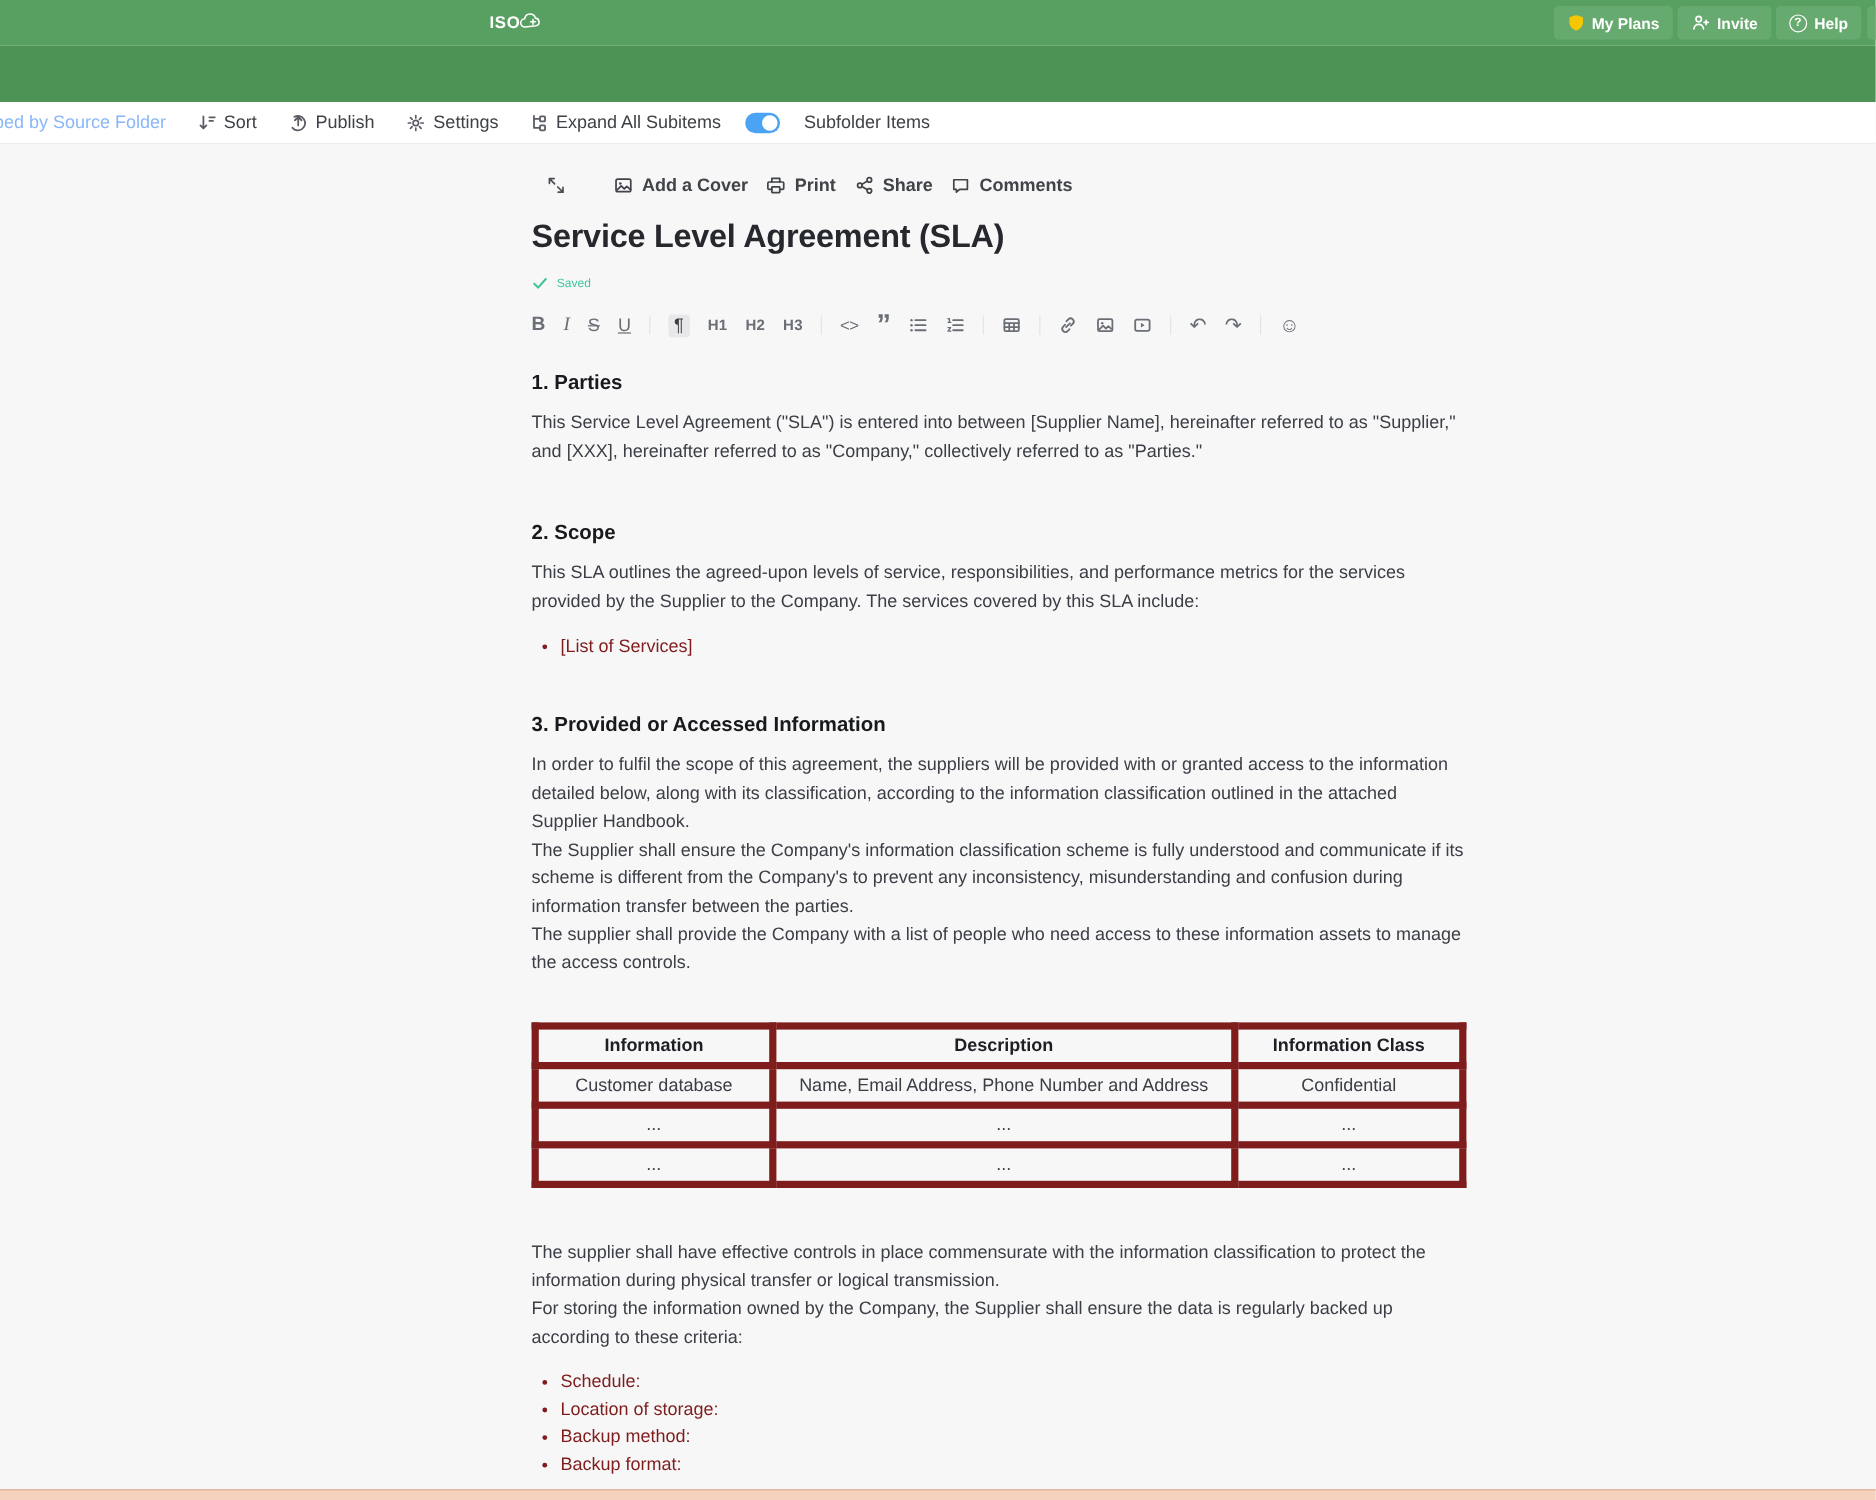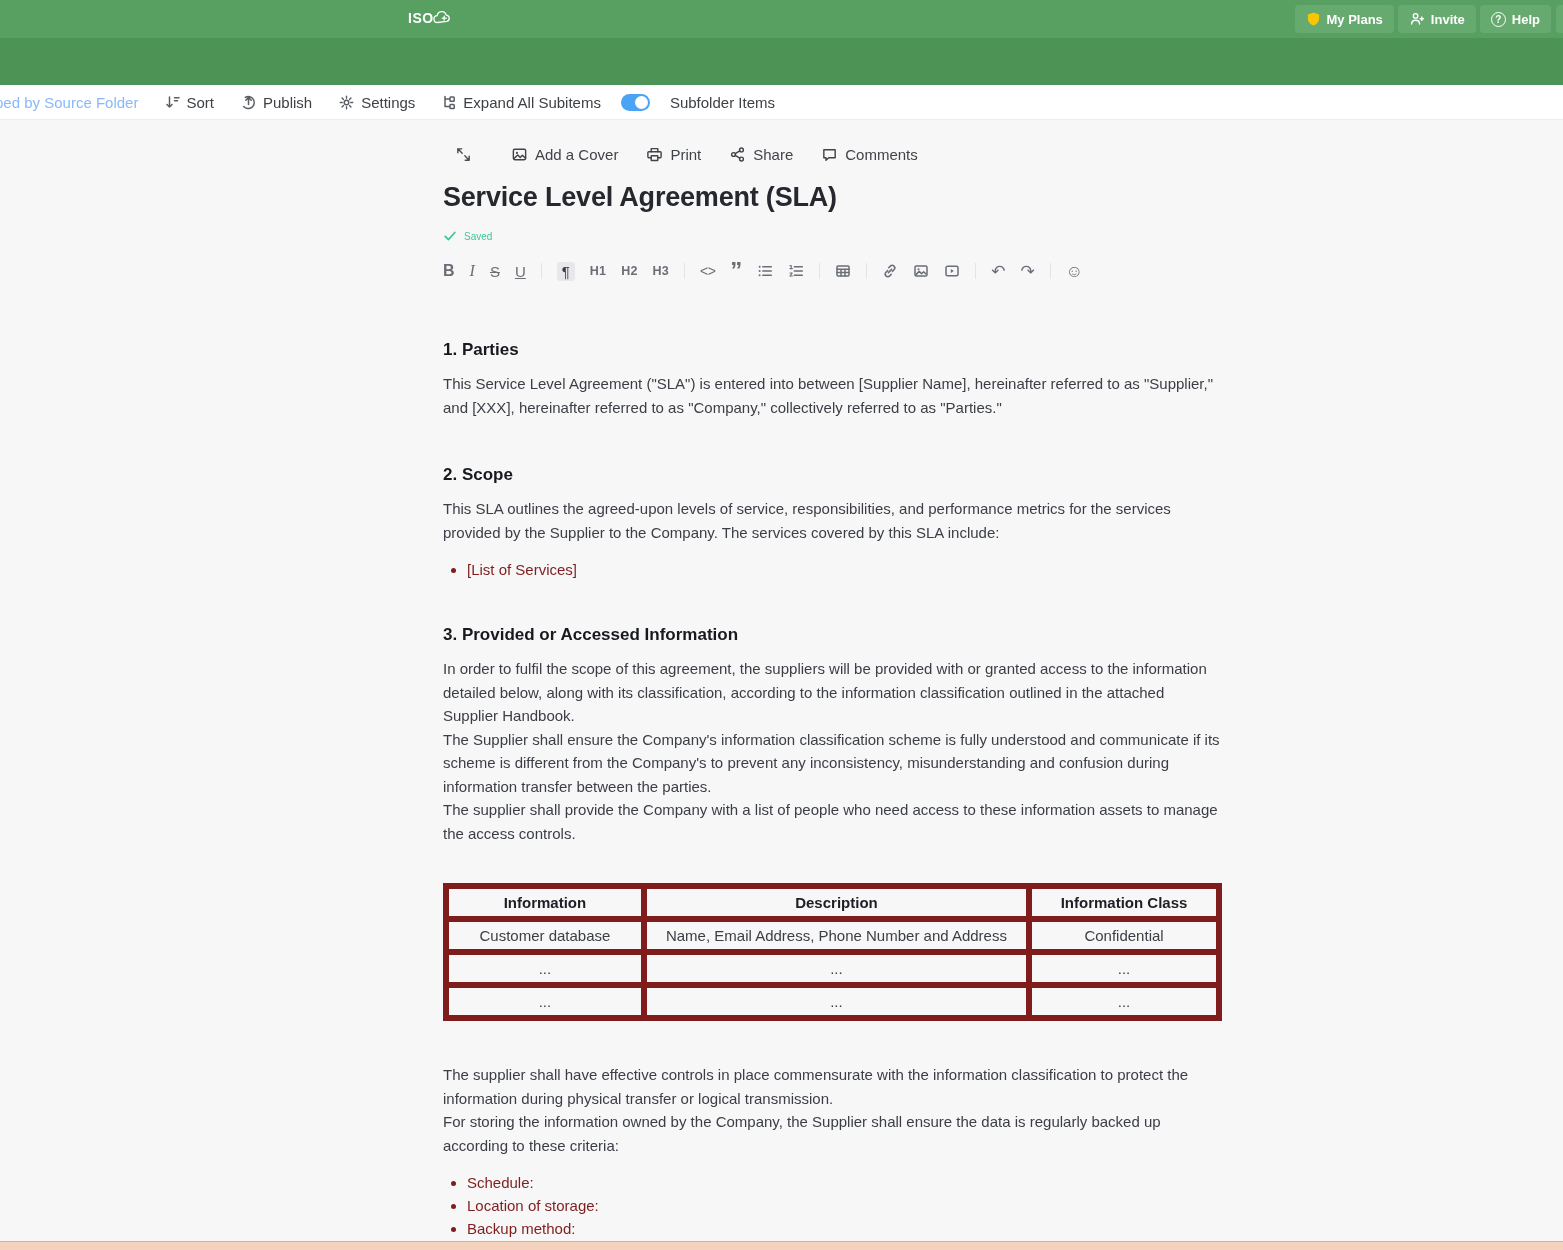--- a/index.html
+++ b/index.html
@@ -35,41 +35,41 @@
   .toolbar .gap20 { margin-left:20px; }
   .toggle { width:29px; height:17px; border-radius:9px; background:#4aa3f3; position:relative; margin-left:20px; cursor:pointer; }
   .toggle .knob { position:absolute; right:2px; top:2px; width:13px; height:13px; border-radius:50%; background:#fff; }
 
   
   .content { position:absolute; left:0; top:121px; width:100%; height:1121px; overflow:hidden; }
   .docwrap { margin-left:443px; width:779px; padding-top:25px; }
 
   .doc-actions { display:flex; align-items:center; color:#404348; font-size:15px; padding-left:12px; }
   .doc-actions .expand { color:#4a4d52; }
-  .doc-actions .acts { display:flex; align-items:center; gap:28px; margin-left:39px; }
+  .doc-actions .acts { display:flex; align-items:center; gap:15px; margin-left:39px;font-weight:bold; }
   .act { display:flex; align-items:center; gap:7px; cursor:pointer; }
 
   .doc-title { margin-top:19px; font-size:27px; font-weight:bold; color:#26282d; letter-spacing:-0.2px; }
   .saved { margin-top:16px; display:flex; align-items:center; gap:7px; color:#41c49c; font-size:10px; }
 
   .fmt-bar { margin-top:15px; display:flex; align-items:center; gap:15px; color:#6a6e75; font-size:15px; height:26px; }
   .fmt { cursor:pointer; display:flex; align-items:center; line-height:1; }
   .fmt-b { font-weight:bold; font-size:16px; }
   .fmt-i { font-family:"Liberation Serif", serif; font-style:italic; font-size:16px; }
   .fmt-s { text-decoration:line-through; font-size:15px; }
   .fmt-u { text-decoration:underline; font-size:15px; }
   .fmt-p { background:#e8e8eb; border-radius:3px; padding:2px 5px; color:#3a3d43; font-size:15px; }
   .fmt-h { font-size:12.5px; font-weight:bold; letter-spacing:0.2px; }
   .fmt-code { font-size:14px; letter-spacing:-0.5px; }
   .fmt-q { font-size:24px; font-weight:bold; height:14px; line-height:0.8; }
   .fmt-uni { font-size:17px; }
   .vdiv { width:1px; height:16px; background:#e3e4e7; }
 
   .sec-h { font-size:17px; font-weight:bold; color:#17191d; margin-top:46px; cursor:text; }
-  .sec-h.first { margin-top:56px; }
+  .sec-h.first { margin-top:25px; }
   .sec-h.third { margin-top:44px; }
   .para { margin-top:12px; font-size:15px; line-height:23.5px; color:#3b3e45; cursor:text; }
   .para p { margin:0; }
   ul.doc-ul { margin:14px 0 0 0; padding-left:24px; }
   ul.doc-ul li { font-size:15px; line-height:23px; color:#7f1d1d; cursor:text; }
 
   table.doc-table { margin-top:38px; width:779px; border-collapse:collapse; font-size:15px; }
   .doc-table th, .doc-table td { border:6px solid #7f1d1d; padding:5px 11px; height:31px; text-align:center;
                                   color:#3b3e45; font-weight:normal; cursor:text; }
   .doc-table th { font-weight:bold; color:#1d1f24; }

